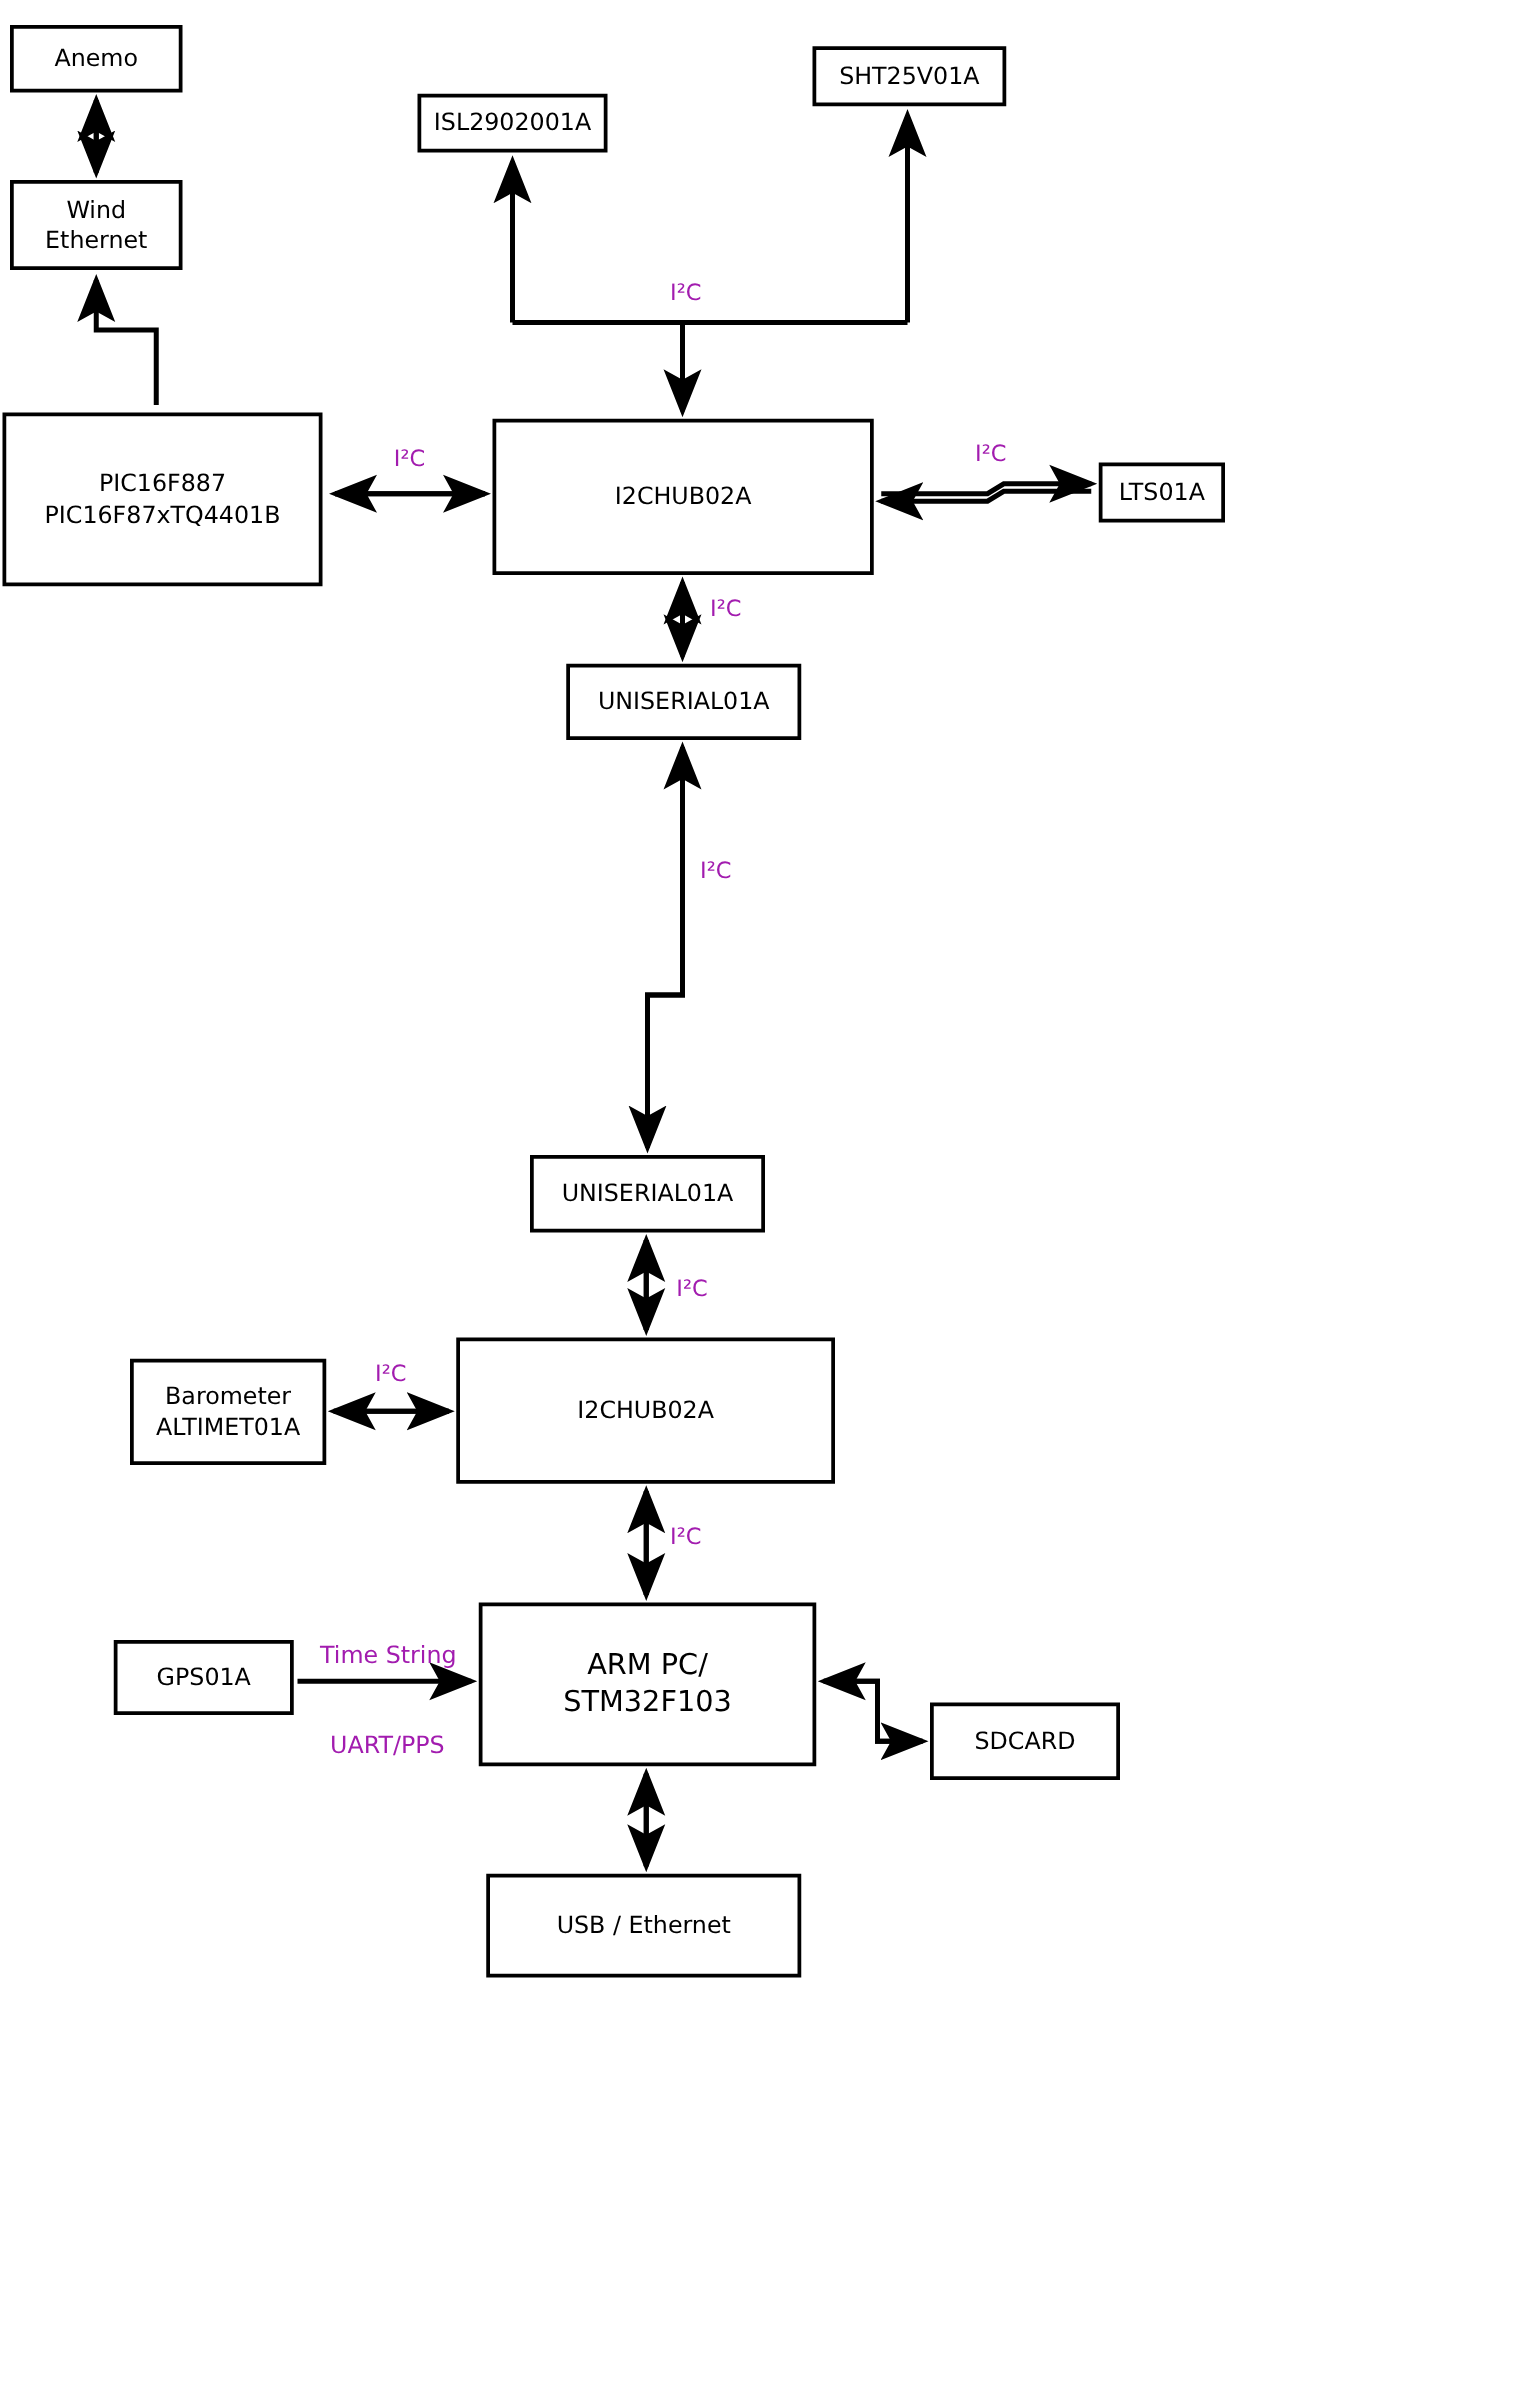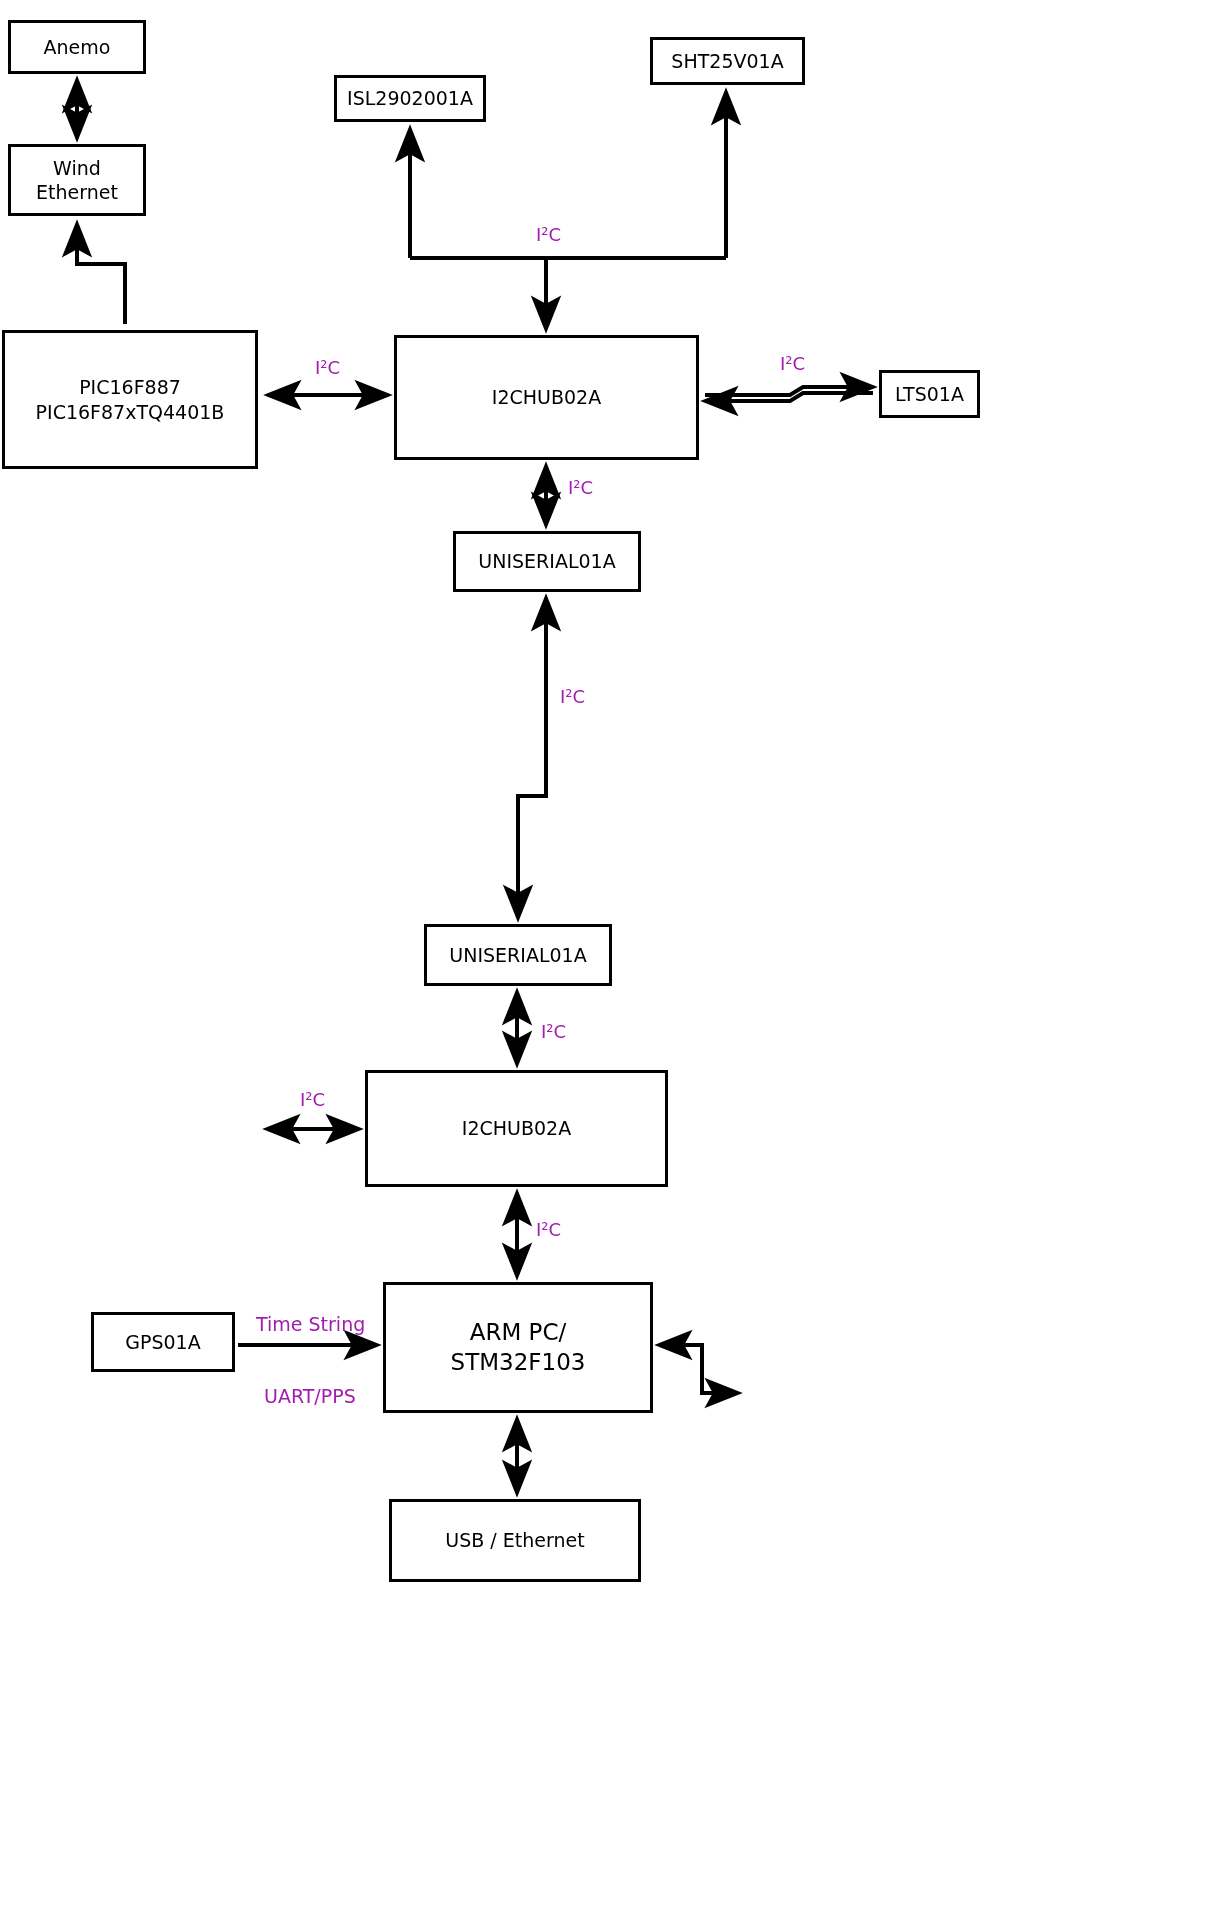--- a/index.html
+++ b/index.html
@@ -114,28 +114,31 @@
   <div class="node" style="left:650px; top:25px; width:155px; height:48px; font-size:19px;">SHT25V01A</div>
 
   <div class="node" style="left:394px; top:323px; width:305px; height:125px; font-size:19px;">I2CHUB02A</div>
 
   <div class="node" style="left:879px; top:358px; width:101px; height:48px; font-size:19px;">LTS01A</div>
 
   <div class="node" style="left:453px; top:519px; width:188px; height:61px; font-size:19px;">UNISERIAL01A</div>
 
   <div class="node" style="left:424px; top:912px; width:188px; height:62px; font-size:19px;">UNISERIAL01A</div>
 
+  <div class="node" style="left:104px; top:1075px; width:157px; height:85px; font-size:19px;">Barometer
+ALTIMET01A</div>
 
   <div class="node" style="left:365px; top:1058px; width:303px; height:117px; font-size:19px;">I2CHUB02A</div>
 
   <div class="node" style="left:91px; top:1300px; width:144px; height:60px; font-size:19px;">GPS01A</div>
 
   <div class="node" style="left:383px; top:1270px; width:270px; height:131px; font-size:23px;">ARM PC/
 STM32F103</div>
 
+  <div class="node" style="left:744px; top:1350px; width:152px; height:62px; font-size:19px;">SDCARD</div>
 
   <div class="node" style="left:389px; top:1487px; width:252px; height:83px; font-size:19px;">USB / Ethernet</div>
 
   <div class="edge-label" style="left:536px; top:214px; font-size:18px;">I²C</div>
 
   <div class="edge-label" style="left:315px; top:347px; font-size:18px;">I²C</div>
 
   <div class="edge-label" style="left:780px; top:343px; font-size:18px;">I²C</div>
 
   <div class="edge-label" style="left:568px; top:467px; font-size:18px;">I²C</div>

